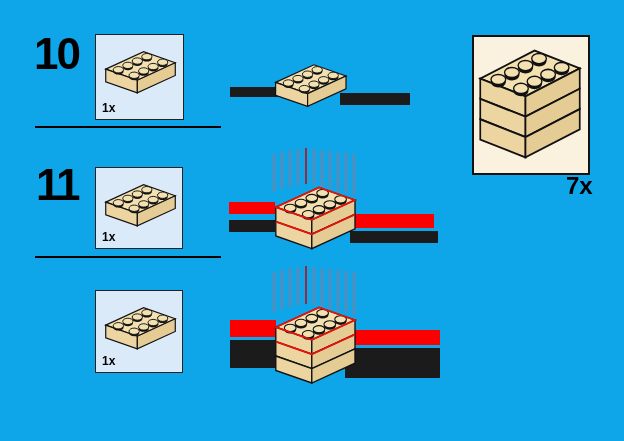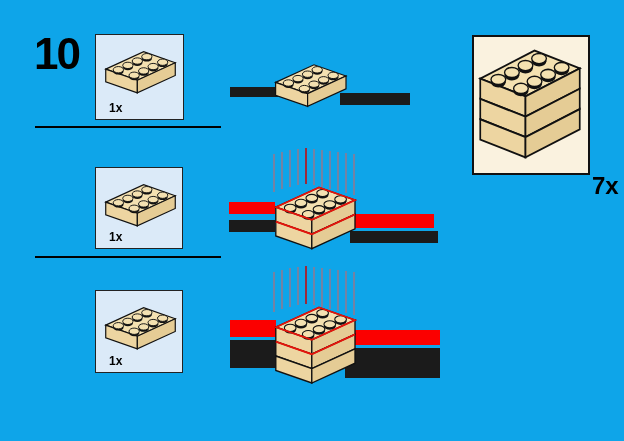--- a/index.html
+++ b/index.html
@@ -3,25 +3,25 @@
 <meta charset="utf-8">
 <style>
   html,body{margin:0;padding:0;background:#fff;}
   #page{position:relative;width:624px;height:441px;background:#0ea5e9;overflow:hidden;
         font-family:"Liberation Sans", sans-serif;}
   .abs{position:absolute;}
   .step-number{position:absolute;font-size:44px;font-weight:700;color:#000;
                letter-spacing:-2px;line-height:1;}
   .parts-box{position:absolute;background:#DBEAF8;border:1.5px solid #222;box-sizing:border-box;}
   .parts-box svg{position:absolute;left:8px;top:12px;}
-  .qty-label{position:absolute;left:6px;bottom:4px;font-size:12px;font-weight:700;color:#000;margin-left:7px;}
+  .qty-label{position:absolute;left:6px;bottom:4px;font-size:12px;font-weight:700;color:#000;}
   .divider{position:absolute;left:35px;width:186px;height:2px;background:#000;}
   .submodel-box{position:absolute;left:472px;top:35px;width:118px;height:140px;
                 background:#FAF2DF;border:2.5px solid #111;box-sizing:border-box;}
-  .submodel-qty{position:absolute;left:566px;top:172px;font-size:24px;font-weight:700;color:#000;margin-left:26px;}
+  .submodel-qty{position:absolute;left:566px;top:172px;font-size:24px;font-weight:700;color:#000;}
   svg{display:block;}
 </style>
 </head>
 <body>
 
 <div id="page">
 
   <svg width="0" height="0" style="position:absolute" aria-hidden="true">
     <defs>
       <g id="stud">
@@ -70,20 +70,21 @@
   <svg class="abs" style="left:228px;top:58px" width="214" height="66" viewBox="0 0 214 66">
     <rect x="2" y="29" width="57" height="10" fill="#1B1B1B"></rect>
     <rect x="112" y="35" width="70" height="12" fill="#1B1B1B"></rect>
     <g transform="translate(46,2) scale(0.8)">
       <use href="#brick1"></use>
     </g>
   </svg>
 
   <div class="divider" style="top:126px"></div>
 
+  <div class="step-number" style="left:36px;top:163px">11</div>
 
   <div class="parts-box" style="left:95px;top:167px;width:88px;height:82px">
     <svg width="73" height="49" viewBox="0 0 92 62">
       <use href="#brick1"></use>
     </svg>
     <div class="qty-label">1x</div>
   </div>
 
   <svg class="abs" style="left:228px;top:140px" width="216" height="126" viewBox="0 0 216 126">
     <g stroke="#D86060" stroke-width="1">

